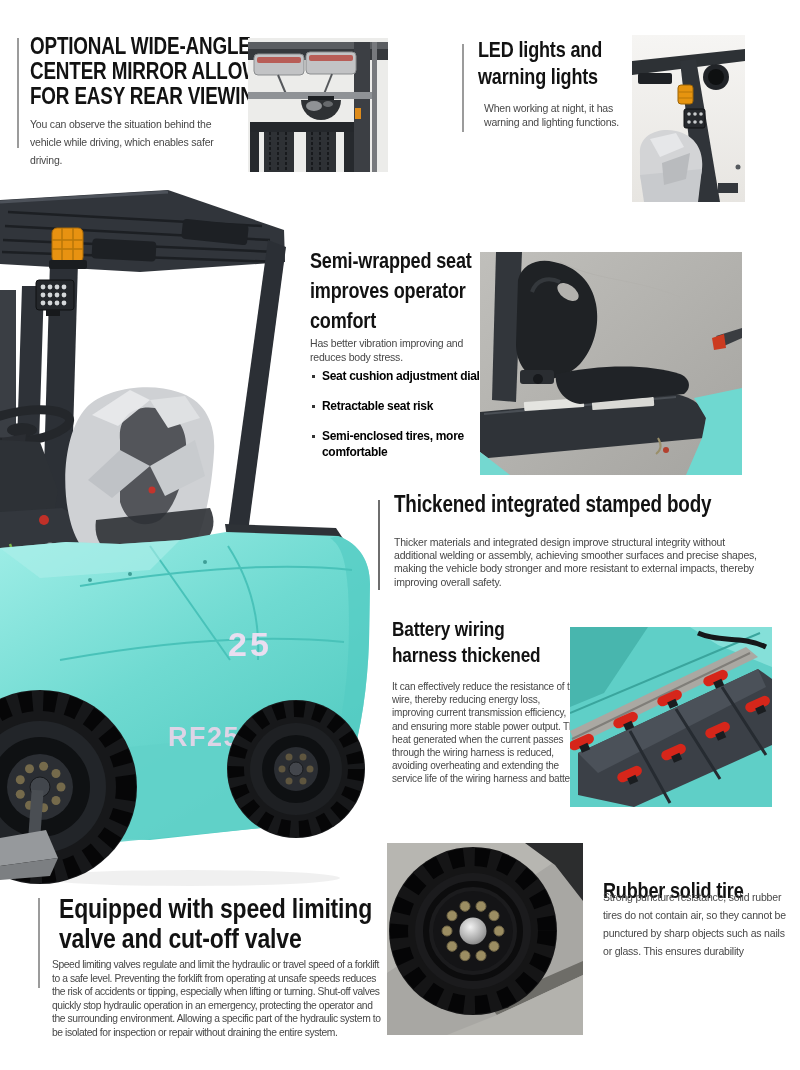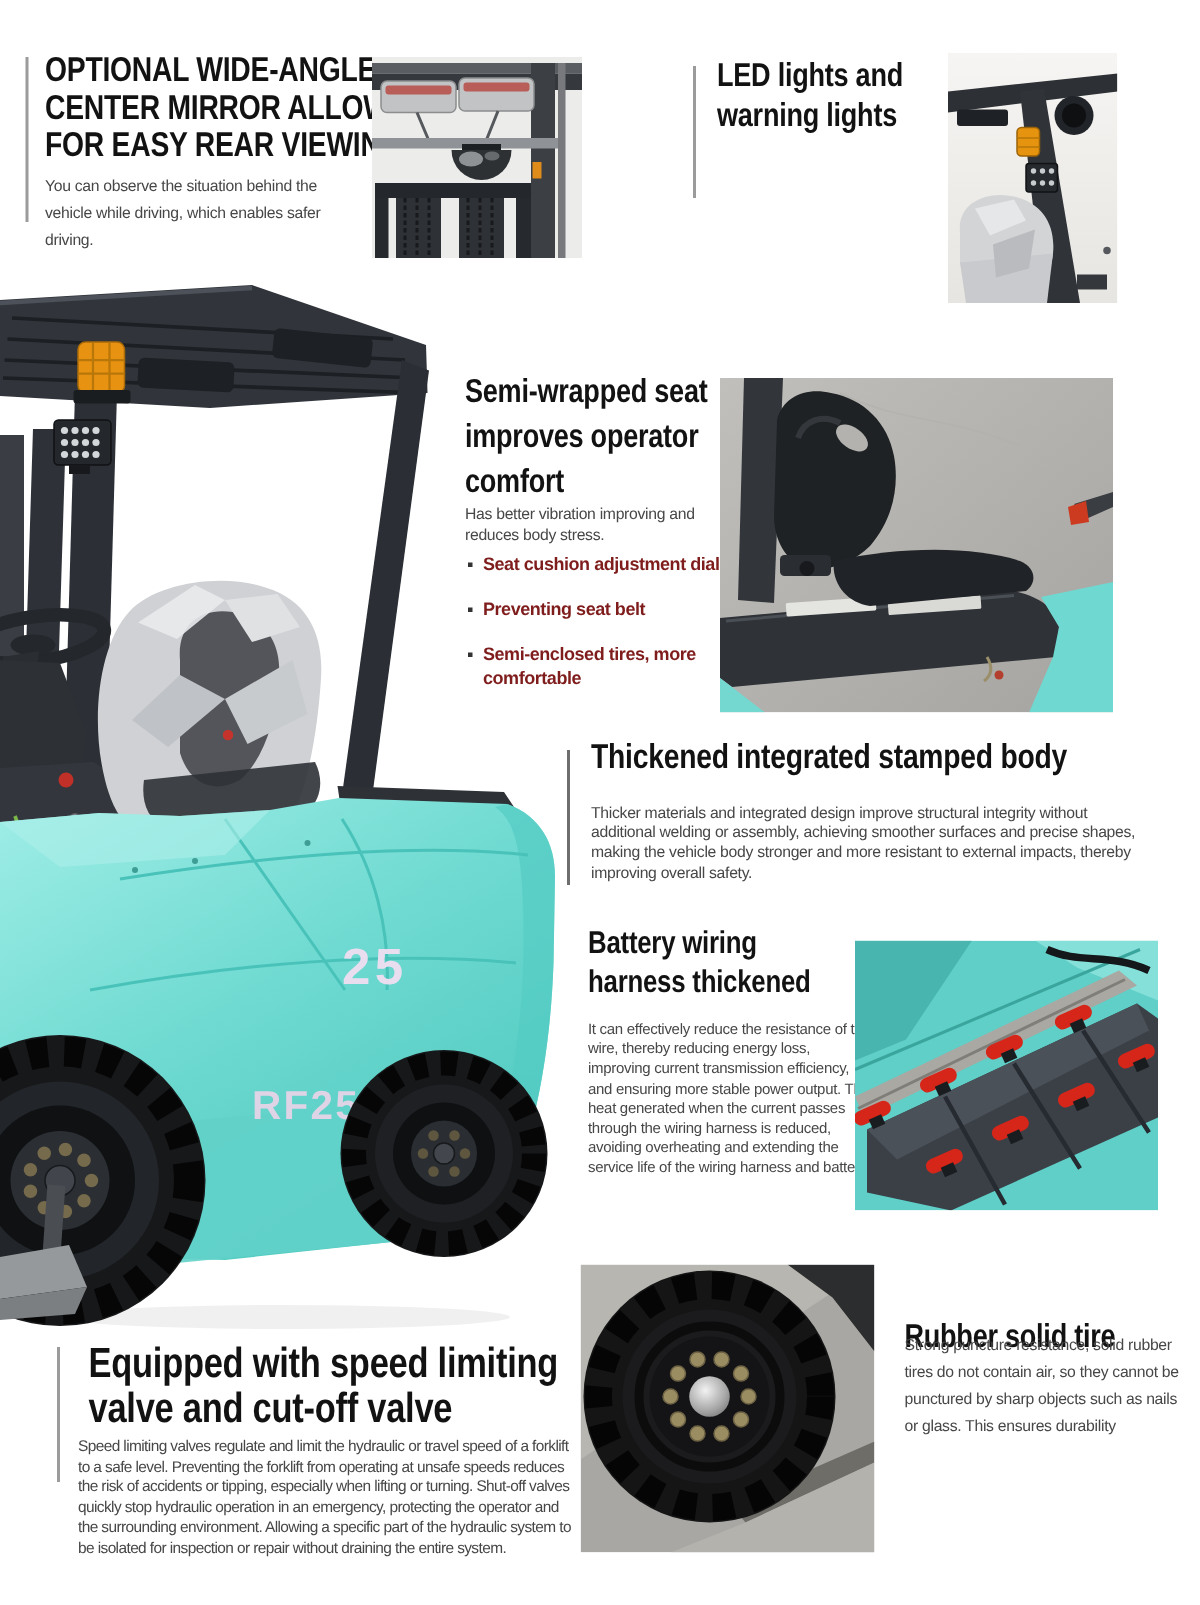--- a/index.html
+++ b/index.html
@@ -20,21 +20,21 @@
   #led-line{left:462px;top:44px;height:88px}
   #led-title{left:478px;top:36px;font-size:22px;line-height:27px}
   #led-body{left:484px;top:102px;width:148px;font-size:10.5px;line-height:13.5px}
   #led-photo{left:632px;top:35px;width:113px;height:167px}
   
   #forklift-photo{left:0;top:190px;width:390px;height:700px}
   
   #seat-title{left:310px;top:246px;font-size:22px;line-height:30px}
   #seat-body{left:310px;top:336px;width:182px;font-size:10.5px;line-height:14px}
   #seat-bullets{position:absolute;left:310px;top:368px;width:180px;list-style:none;
-    color:#7f1d1d;font-weight:bold;font-size:12px;line-height:16px;letter-spacing:-.3px}
+    color:#000000;font-weight:bold;font-size:12px;line-height:16px;letter-spacing:-.3px}
   #seat-bullets li{position:relative;padding-left:12px;margin-bottom:14px}
   #seat-bullets li::before{content:"";position:absolute;left:2px;top:7px;width:3px;height:3px;background:#333}
   #seat-photo{left:480px;top:252px;width:262px;height:223px}
   
   #stamped-line{left:378px;top:500px;height:90px;background:#6e6e6e}
   #stamped-title{left:394px;top:492px;font-size:23px;line-height:25px}
   #stamped-body{left:394px;top:536px;width:365px;font-size:10.5px;line-height:13.2px}
   
   #battery-title{left:392px;top:616px;font-size:21px;line-height:26px}
   #battery-body{left:392px;top:680px;width:190px;font-size:10px;line-height:13.2px}
@@ -97,20 +97,21 @@
         <path d="M22,94 v40 M30,94 v40 M38,94 v40 M64,94 v40 M72,94 v40 M80,94 v40" stroke="#17191c" stroke-width="2" stroke-dasharray="3 2"></path>
       </g>
     </svg>
   </div>
 
   <div class="vline" id="led-line"></div>
   <div class="h" id="led-title">
     <div>LED lights and</div>
     <div>warning lights</div>
   </div>
+  <div class="body" id="led-body">When working at night, it has warning and lighting functions.</div>
 
   <div class="photo" id="led-photo">
     <svg viewBox="0 0 113 167" width="113" height="167">
       <defs>
         <linearGradient id="ledbg" x1="0" y1="0" x2="0" y2="1">
           <stop offset="0" stop-color="#f6f5f3"></stop>
             <stop offset="1" stop-color="#e7e5e1"></stop>
         </linearGradient>
       </defs>
       <rect width="113" height="167" fill="url(#ledbg)"></rect>
@@ -279,21 +280,21 @@
   </div>
 
   <div class="h" id="seat-title">
     <div>Semi-wrapped seat</div>
     <div>improves operator</div>
     <div>comfort</div>
   </div>
   <div class="body" id="seat-body">Has better vibration improving and reduces body stress.</div>
   <ul id="seat-bullets">
     <li>Seat cushion adjustment dial</li>
-    <li>Preventing seat belt</li>
+    <li>Retractable seat risk</li>
     <li>Semi-enclosed tires, more comfortable</li>
   </ul>
 
   <div class="photo" id="seat-photo">
     <svg viewBox="0 0 262 223" width="262" height="223">
       <defs>
         <linearGradient id="wallg" x1="0" y1="0" x2="1" y2="1">
           <stop offset="0" stop-color="#c0bfbb"></stop>
             <stop offset="1" stop-color="#a5a4a0"></stop>
         </linearGradient>

